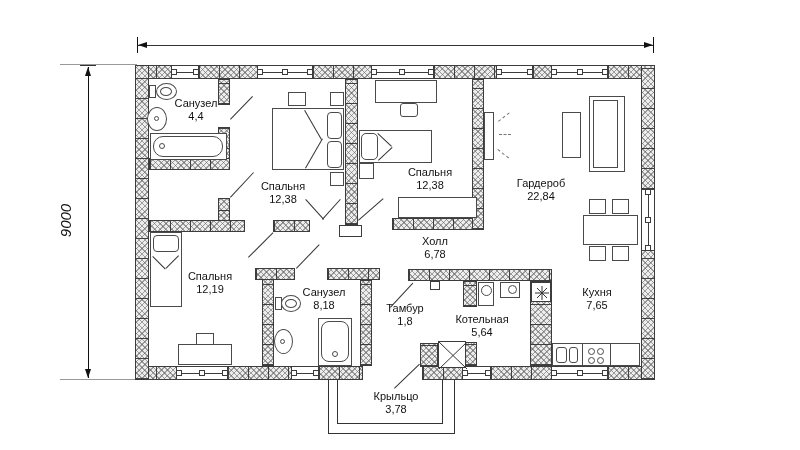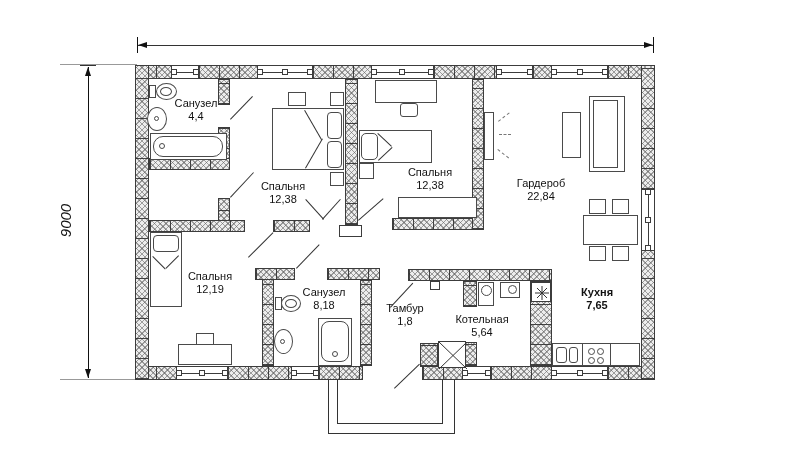--- a/index.html
+++ b/index.html
@@ -266,26 +266,34 @@
       <div>22,84</div>
   </div>
   <div class="room-label" style="left:170px;top:270px;width:80px;">
     <div>Спальня</div>
       <div>12,19</div>
   </div>
   <div class="room-label" style="left:284px;top:286px;width:80px;">
     <div>Санузел</div>
       <div>8,18</div>
   </div>
+  <div class="room-label" style="left:395px;top:235px;width:80px;">
+    <div>Холл</div>
+      <div>6,78</div>
+  </div>
   <div class="room-label" style="left:365px;top:302px;width:80px;">
     <div>Тамбур</div>
       <div>1,8</div>
   </div>
   <div class="room-label" style="left:437px;top:313px;width:90px;">
     <div>Котельная</div>
       <div>5,64</div>
   </div>
-  <div class="room-label" style="left:557px;top:286px;width:80px;font-weight:bold;">
+  <div class="room-label" style="left:557px;top:286px;width:80px;">
     <div>Кухня</div>
       <div>7,65</div>
   </div>
+  <div class="room-label" style="left:351px;top:390px;width:90px;">
+    <div>Крыльцо</div>
+      <div>3,78</div>
+  </div>
 
 </div>
 
 </body></html>

